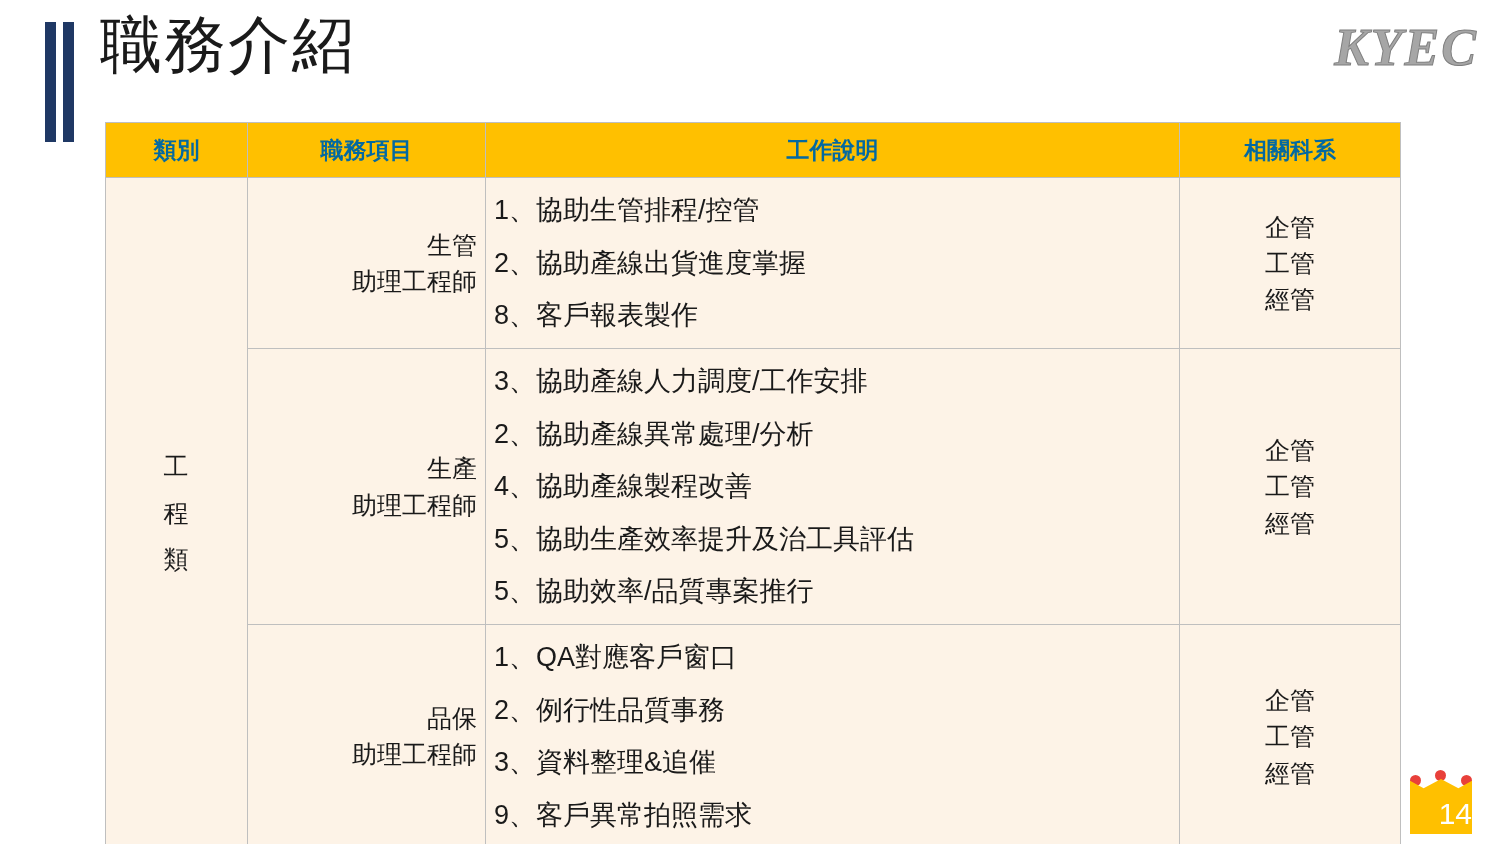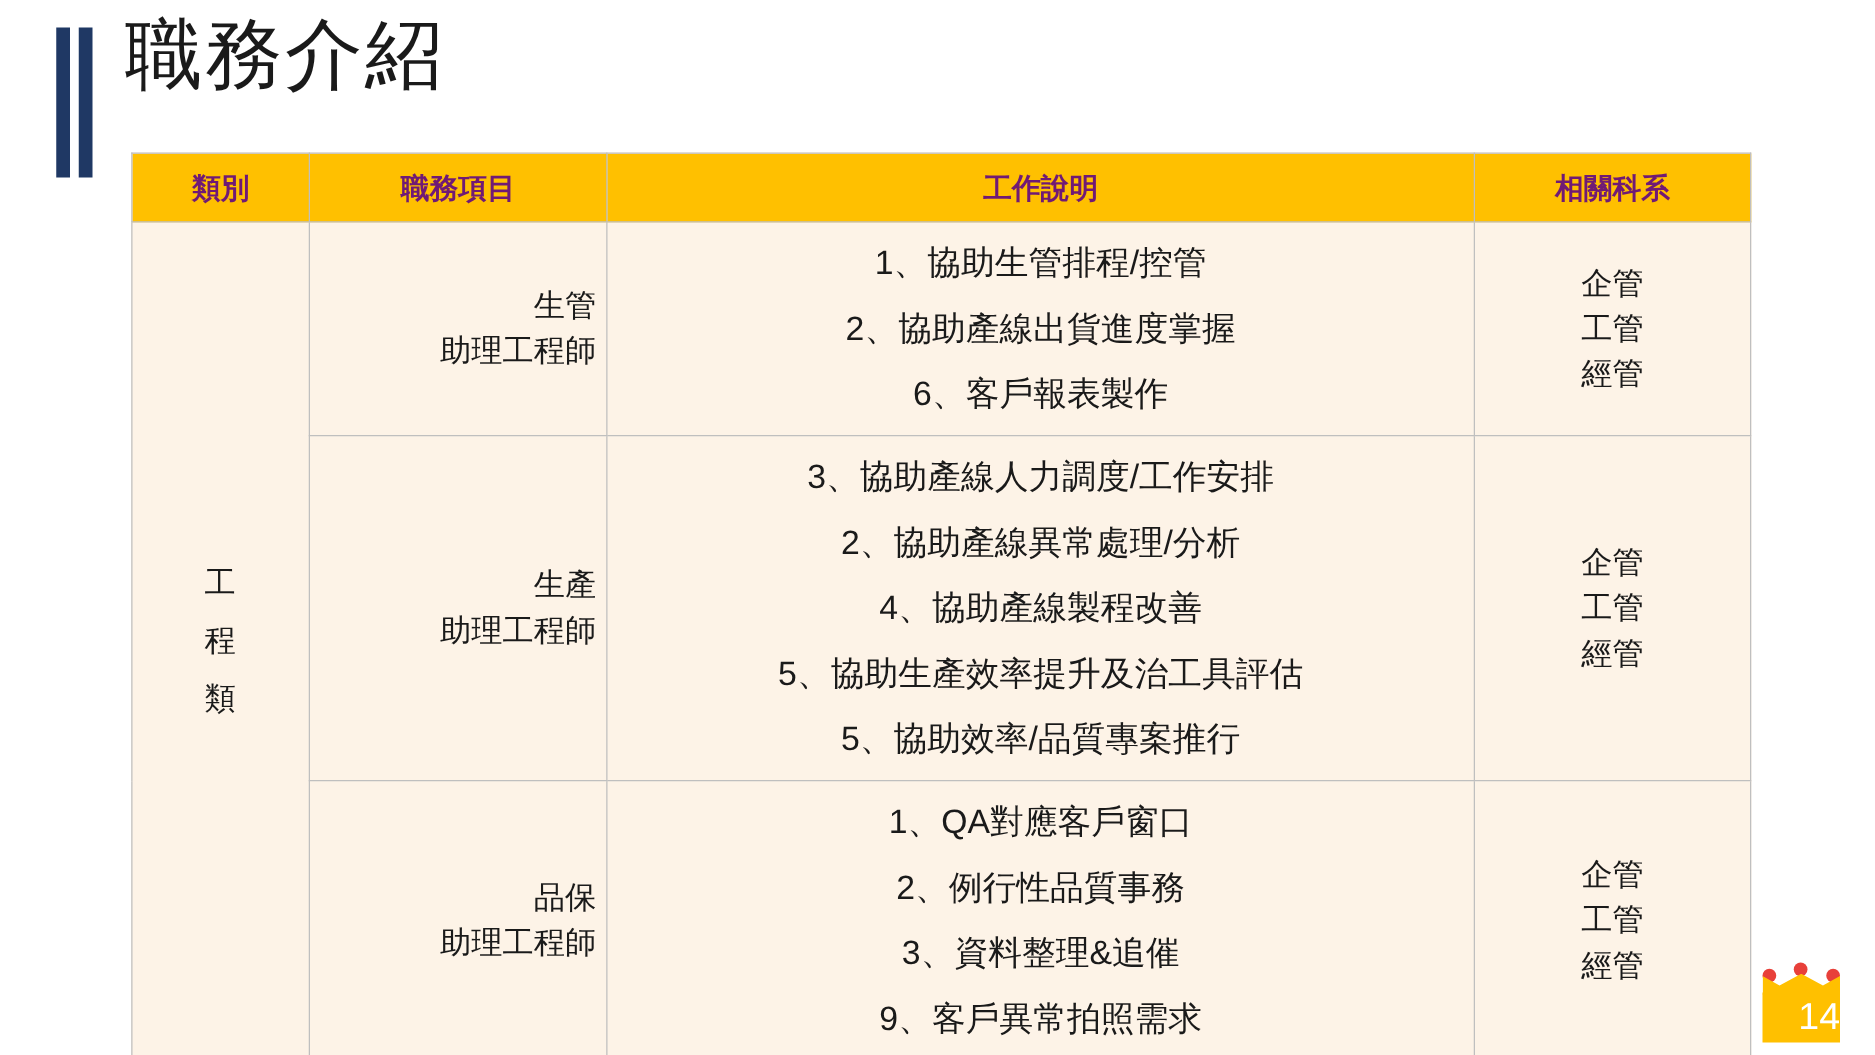--- a/index.html
+++ b/index.html
@@ -80,21 +80,21 @@
   table.job-table col.c1 { width: 142px; }
   table.job-table col.c2 { width: 238px; }
   table.job-table col.c3 { width: 694px; }
   table.job-table col.c4 { width: 221px; }
 
   table.job-table th {
     background: #ffc000;
     border: 1px solid #bfbfbf;
     font-size: 23px;
     font-weight: bold;
-    color: #701a75;
+    color: #0369a1;
     padding: 8px 4px;
     height: 38px;
     text-align: center;
     vertical-align: middle;
   }
   table.job-table td {
     border: 1px solid #bfbfbf;
     background: #fdf3e7;
     font-size: 25px;
     color: #1a1a1a;
@@ -110,21 +110,21 @@
   td.cat-cell .vchar {
     display: block;
   }
   td.role-cell {
     text-align: right;
     font-size: 26px;
     line-height: 1.45;
   }
   td.role-cell .line { display: block; }
   td.desc-cell {
-    text-align: center;
+    text-align: left;
     padding-left: 20px;
   }
   td.desc-cell .item {
     display: block;
     font-size: 27px;
     line-height: 1.95;
     white-space: nowrap;
   }
   td.dept-cell {
     text-align: center;
@@ -189,20 +189,21 @@
 
 <div class="slide">
 
   <div class="title-bars">
     <div class="bar b1"></div>
     <div class="bar b2"></div>
   </div>
 
   <div class="slide-title">職務介紹</div>
 
+  <div class="logo">KYEC</div>
 
   <div class="table-wrap">
     <table class="job-table">
       <colgroup>
         <col class="c1">
           <col class="c2">
           <col class="c3">
           <col class="c4">
       </colgroup>
       <thead>
@@ -220,21 +221,21 @@
             <span class="vchar">程</span>
             <span class="vchar">類</span>
           </td>
           <td class="role-cell">
             <span class="line">生管</span>
             <span class="line">助理工程師</span>
           </td>
           <td class="desc-cell">
             <span class="item">1、協助生管排程/控管</span>
             <span class="item">2、協助產線出貨進度掌握</span>
-            <span class="item">6、客戶報表製作</span>
+            <span class="item">8、客戶報表製作</span>
           </td>
           <td class="dept-cell">
             <span class="line">企管</span>
             <span class="line">工管</span>
             <span class="line">經管</span>
           </td>
         </tr>
         <tr>
           <td class="role-cell">
             <span class="line">生產</span>

